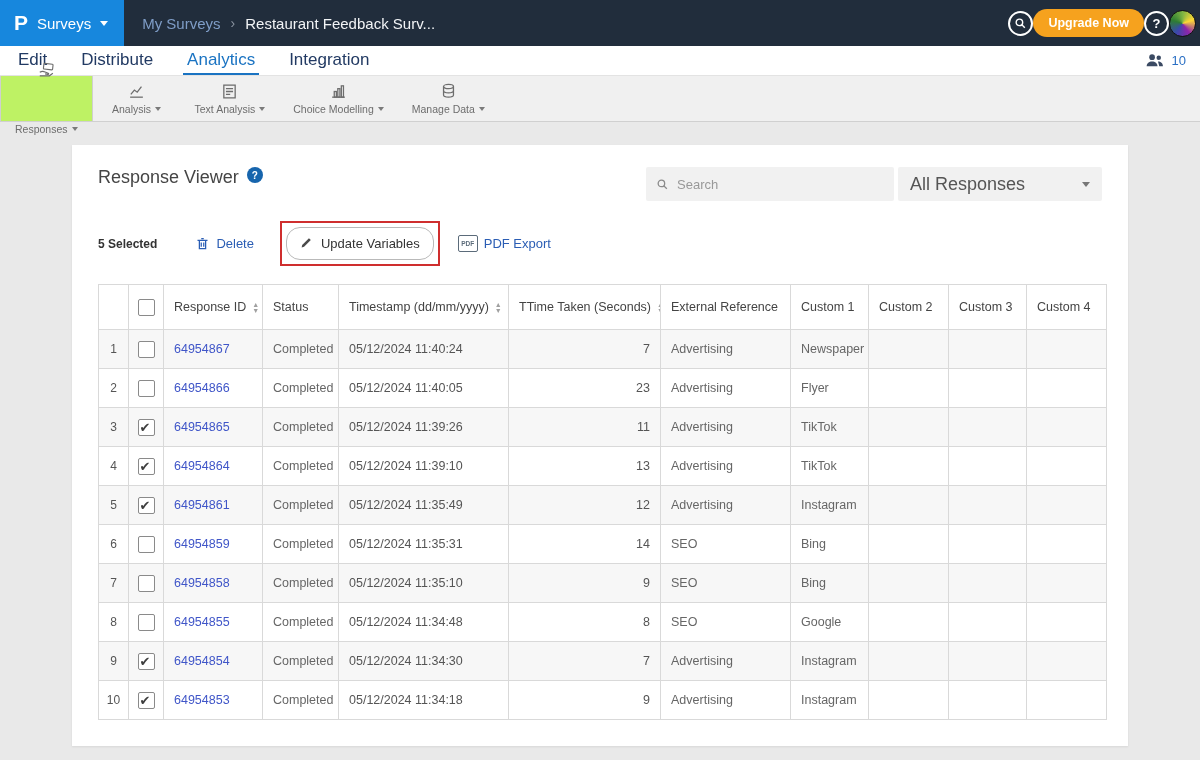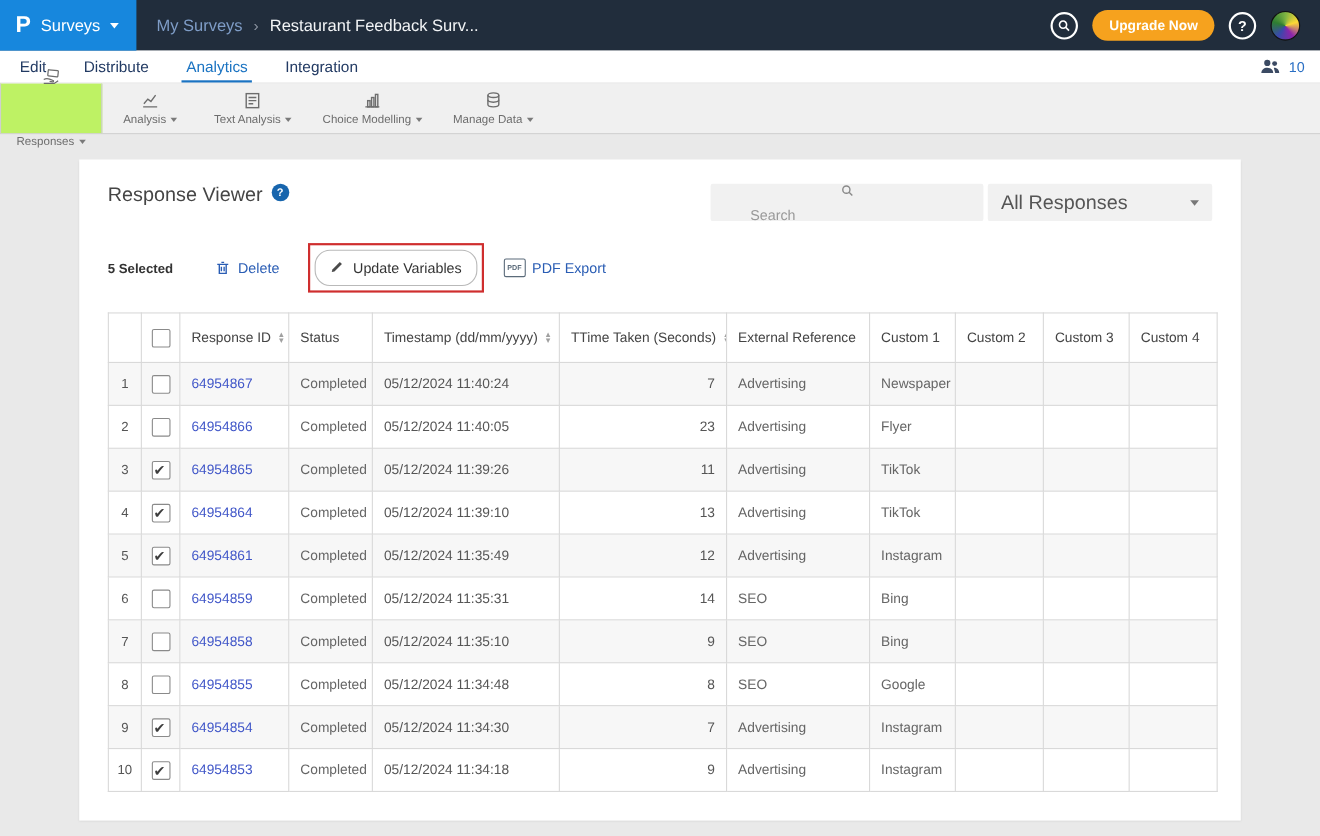--- a/index.html
+++ b/index.html
@@ -9,50 +9,50 @@
   
   .topbar { height:46px; background:#212d3c; display:flex; align-items:center; }
   .logo-box { height:46px; background:#1787dd; display:flex; align-items:center; padding:0 16px 0 14px; gap:9px; cursor:pointer; }
   .logo-letter { color:#fff; font-size:21px; font-weight:800; }
   .logo-label { color:#fff; font-size:15px; }
   .caret { width:0; height:0; border-left:4px solid transparent; border-right:4px solid transparent; border-top:5px solid #fff; }
   .breadcrumb { display:flex; align-items:center; gap:10px; margin-left:18px; font-size:15px; }
   .crumb-parent { color:#7f9dc7; cursor:pointer; }
   .crumb-sep { color:#8a93a0; font-size:14px; }
   .crumb-current { color:#f2f4f6; }
-  .topbar-right { margin-left:auto; display:flex; align-items:center; gap:13px; padding-right:18px; }
+  .topbar-right { margin-left:auto; display:flex; align-items:center; padding-right:4px; }
   .circle-icon { width:25px; height:25px; border-radius:50%; border:2px solid #fff; color:#fff; display:flex; align-items:center; justify-content:center; cursor:pointer; font-size:13px; font-weight:bold; }
   .circle-icon svg { width:13px; height:13px; }
   .upgrade-btn { background:#f6a21e; color:#fff; border:none; border-radius:14px; font-size:12.5px; font-weight:bold; padding:7px 15px; cursor:pointer; font-family:inherit; }
   .avatar { width:27px; height:27px; border-radius:50%; background:conic-gradient(#7cb342,#fdd835,#8e24aa,#3949ab,#2e7d32,#7cb342); border:1px solid #111; cursor:pointer; }
 
   
   .tabsbar { height:30px; background:#fff; display:flex; align-items:stretch; padding:0 14px; border-bottom:1px solid #e3e3e3; }
-  .tab { display:flex; align-items:center; padding:0 4px; margin-right:26px; font-size:14px; color:#223a63; cursor:pointer; border-bottom:2px solid transparent; }
+  .tab { display:flex; align-items:center; padding:0 4px; margin-right:26px; font-size:17px; color:#223a63; cursor:pointer; border-bottom:2px solid transparent; }
   .tab.active { color:#1a73c2; border-bottom-color:#1a73c2; }
   .tabs-right { margin-left:auto; display:flex; align-items:center; gap:7px; }
   .people-icon svg { width:20px; height:15px; color:#3b4a63; display:block; }
   .respondent-count { color:#2a6fc4; font-size:13px; }
 
   
   .toolbar { height:46px; background:#f0f0f0; border-bottom:1px solid #d0d0d0; display:flex; align-items:stretch; }
   .tool-item { display:flex; flex-direction:column; align-items:center; justify-content:center; gap:3px; padding:0 14px; min-width:88px; cursor:pointer; color:#6d6d6d; }
   .tool-item.active { background:#bef264; border-right:1px solid #cfcfcf; border-left:1px solid #cfcfcf;gap:44px; }
   .tool-item svg { width:17px; height:17px; display:block; }
   .tool-label { font-size:10.5px; display:flex; align-items:center; gap:4px; }
   .tool-label .caret { border-top-color:#7a7a7a; border-left-width:3px; border-right-width:3px; border-top-width:4px; }
 
   
   .content { padding:23px 0 0; }
   .card { width:1056px; margin:0 auto; background:#fff; box-shadow:0 1px 2px rgba(0,0,0,.08); padding-bottom:26px; }
   .card-header { display:flex; padding:22px 26px 0; }
   .page-title { font-size:18px; color:#454545; font-weight:500; }
   .help-badge { width:16px; height:16px; border-radius:50%; background:#1765ad; color:#fff; font-size:10px; font-weight:bold; display:flex; align-items:center; justify-content:center; margin-left:8px; cursor:pointer; }
   .header-spacer { flex:1; }
-  .search-box { width:248px; height:34px; background:#f1f1f1; border-radius:2px; display:flex; align-items:center; padding:0 10px; gap:8px;flex-direction:column; }
+  .search-box { width:248px; height:34px; background:#f1f1f1; border-radius:2px; display:flex; align-items:center; padding:0 10px; gap:8px; }
   .search-box svg { width:13px; height:13px; color:#8a8a8a; flex:none; }
   .search-box input { flex:1; border:none; outline:none; background:transparent; font-size:13px; color:#555; font-family:inherit; }
   .search-box input::placeholder { color:#999; }
   .filter-dd { width:204px; height:34px; background:#f1f1f1; border-radius:2px; display:flex; align-items:center; padding:0 12px; margin-left:4px; font-size:18px; color:#555; cursor:pointer; }
   .filter-dd .caret { margin-left:auto; border-top-color:#777; }
 
   
   .actions { display:flex; align-items:center; margin:20px 26px 0; }
   .selected-label { font-size:12px; font-weight:bold; color:#333; }
   .action-link { display:flex; align-items:center; gap:6px; color:#2a5db4; font-size:13px; cursor:pointer; }

